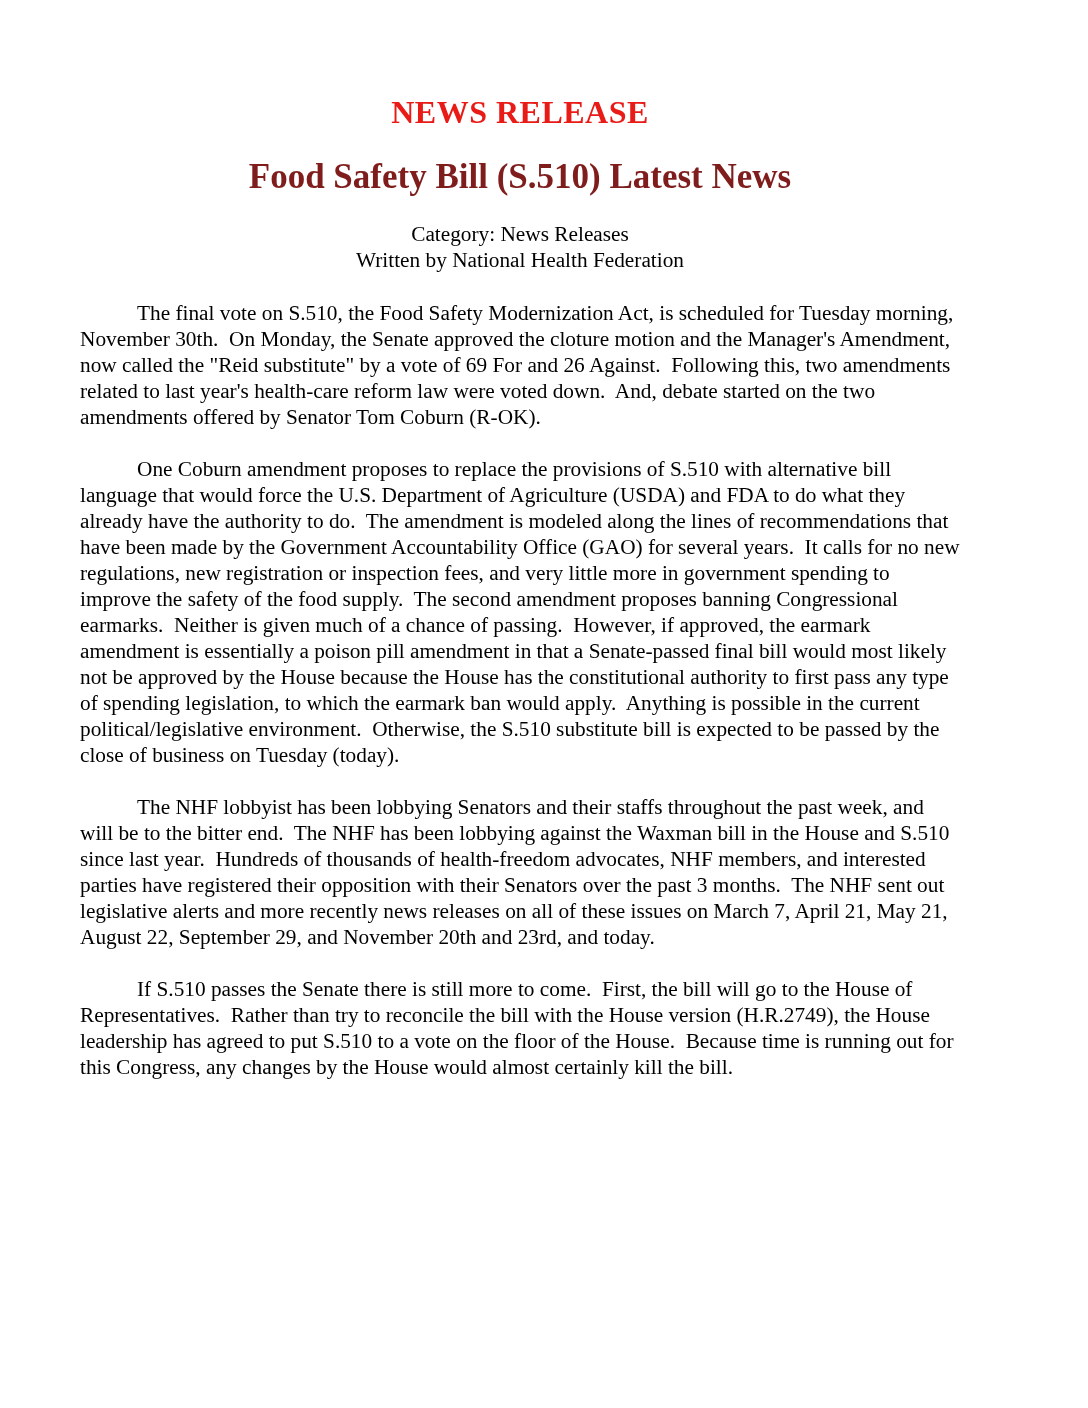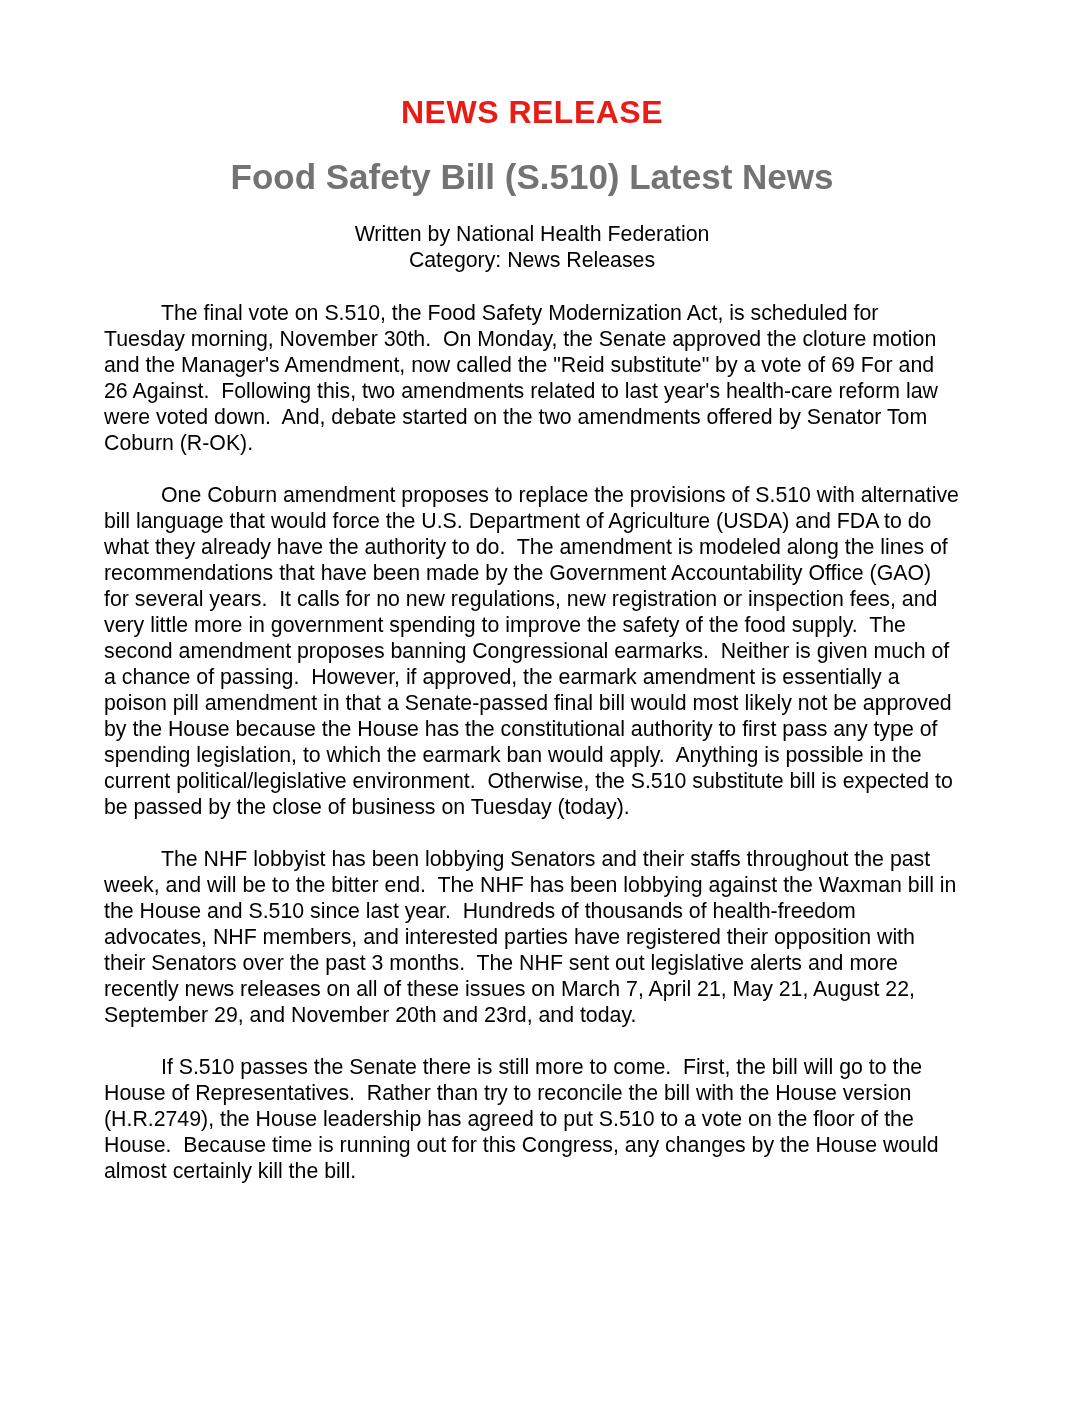--- a/index.html
+++ b/index.html
@@ -11,38 +11,39 @@
     width: 1088px;
     height: 1408px;
     color: #000000;
     font-family: "Liberation Sans", "DejaVu Sans", sans-serif;
     overflow: hidden;
   }
   .page {
     box-sizing: border-box;
     width: 1088px;
     height: 1408px;
-    padding: 94px 128px 0 104px;
+    padding: 94px 128px 0 80px;
     background: #ffffff;
+    font-family: Liberation Serif, serif;
   }
   .kicker {
     margin: 0 0 27px 0;
     text-align: center;
     font-size: 32px;
     line-height: 36px;
     font-weight: bold;
     letter-spacing: 0.5px;
   }
   .headline {
     margin: 0 0 24px 0;
     text-align: center;
     font-size: 35px;
     line-height: 40px;
     font-weight: bold;
-    color: #737373;
+    color: #7f1d1d;
   }
   .meta {
     margin: 0 0 27px 0;
     text-align: center;
     font-size: 21.3px;
     line-height: 26px;
   }
   .article p {
     margin: 0 0 26px 0;
     font-size: 21.3px;
@@ -53,22 +54,22 @@
 </style>
 </head>
 <body>
 
 <div class="page">
   <h1 class="kicker" style="color: rgb(232, 27, 23);">NEWS RELEASE</h1>
 
   <h2 class="headline">Food Safety Bill (S.510) Latest News</h2>
 
   <div class="meta">
+    <div>Category: News Releases</div>
     <div>Written by National Health Federation</div>
-    <div>Category: News Releases</div>
   </div>
 
   <div class="article">
     <p>The final vote on S.510, the Food Safety Modernization Act, is scheduled for Tuesday morning, November 30th.  On Monday, the Senate approved the cloture motion and the Manager's Amendment, now called the "Reid substitute" by a vote of 69 For and 26 Against.  Following this, two amendments related to last year's health-care reform law were voted down.  And, debate started on the two amendments offered by Senator Tom Coburn (R-OK).</p>
     <p>One Coburn amendment proposes to replace the provisions of S.510 with alternative bill language that would force the U.S. Department of Agriculture (USDA) and FDA to do what they already have the authority to do.  The amendment is modeled along the lines of recommendations that have been made by the Government Accountability Office (GAO) for several years.  It calls for no new regulations, new registration or inspection fees, and very little more in government spending to improve the safety of the food supply.  The second amendment proposes banning Congressional earmarks.  Neither is given much of a chance of passing.  However, if approved, the earmark amendment is essentially a poison pill amendment in that a Senate-passed final bill would most likely not be approved by the House because the House has the constitutional authority to first pass any type of spending legislation, to which the earmark ban would apply.  Anything is possible in the current political/legislative environment.  Otherwise, the S.510 substitute bill is expected to be passed by the close of business on Tuesday (today).</p>
     <p>The NHF lobbyist has been lobbying Senators and their staffs throughout the past week, and will be to the bitter end.  The NHF has been lobbying against the Waxman bill in the House and S.510 since last year.  Hundreds of thousands of health-freedom advocates, NHF members, and interested parties have registered their opposition with their Senators over the past 3 months.  The NHF sent out legislative alerts and more recently news releases on all of these issues on March 7, April 21, May 21, August 22, September 29, and November 20th and 23rd, and today.</p>
     <p>If S.510 passes the Senate there is still more to come.  First, the bill will go to the House of Representatives.  Rather than try to reconcile the bill with the House version (H.R.2749), the House leadership has agreed to put S.510 to a vote on the floor of the House.  Because time is running out for this Congress, any changes by the House would almost certainly kill the bill.</p>
   </div>
 </div>
 

